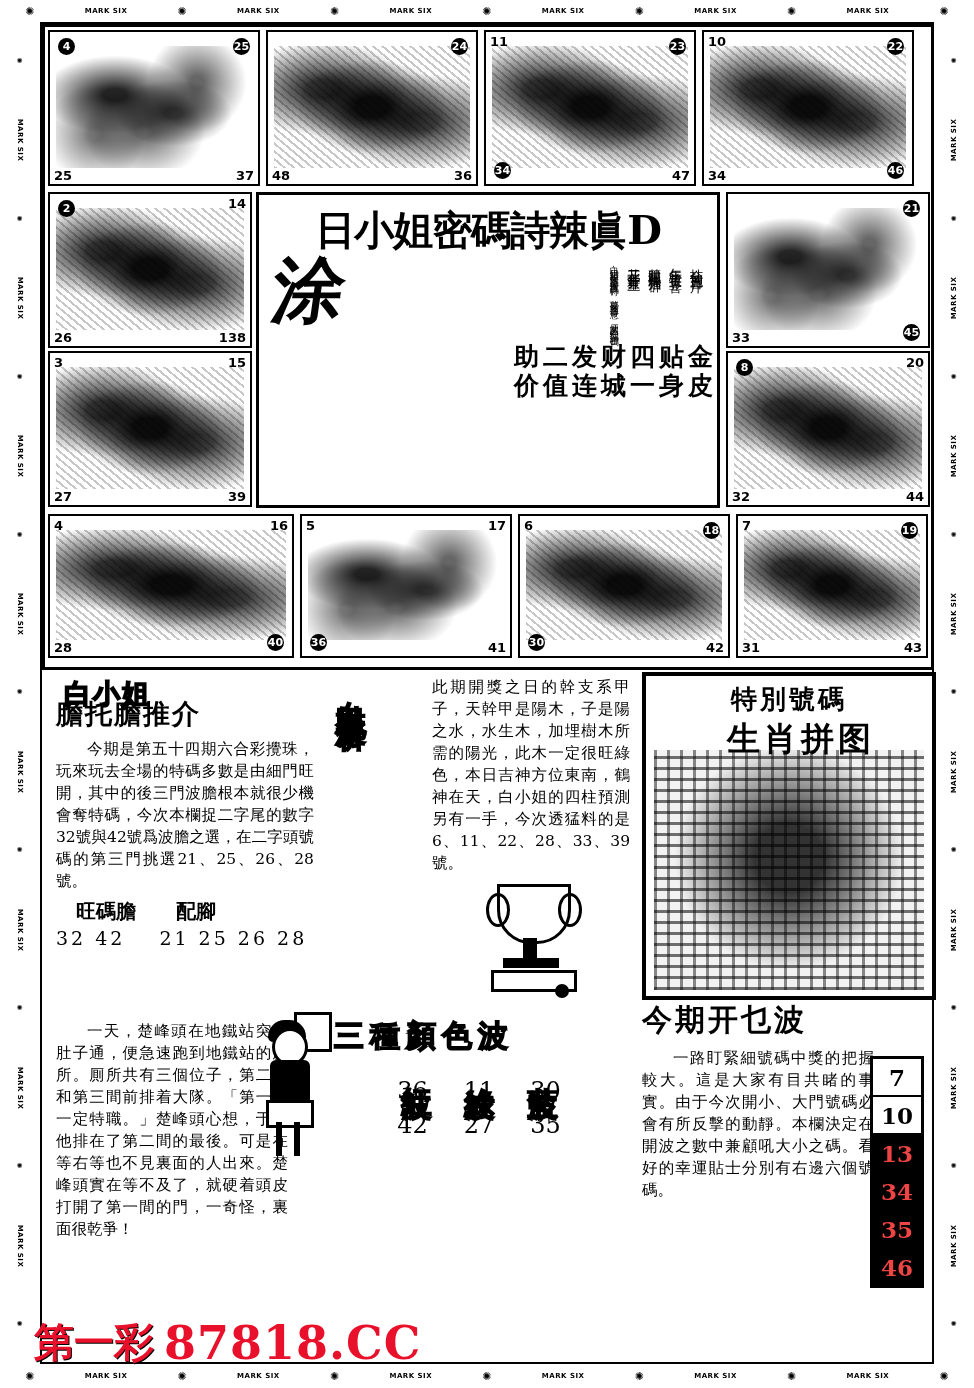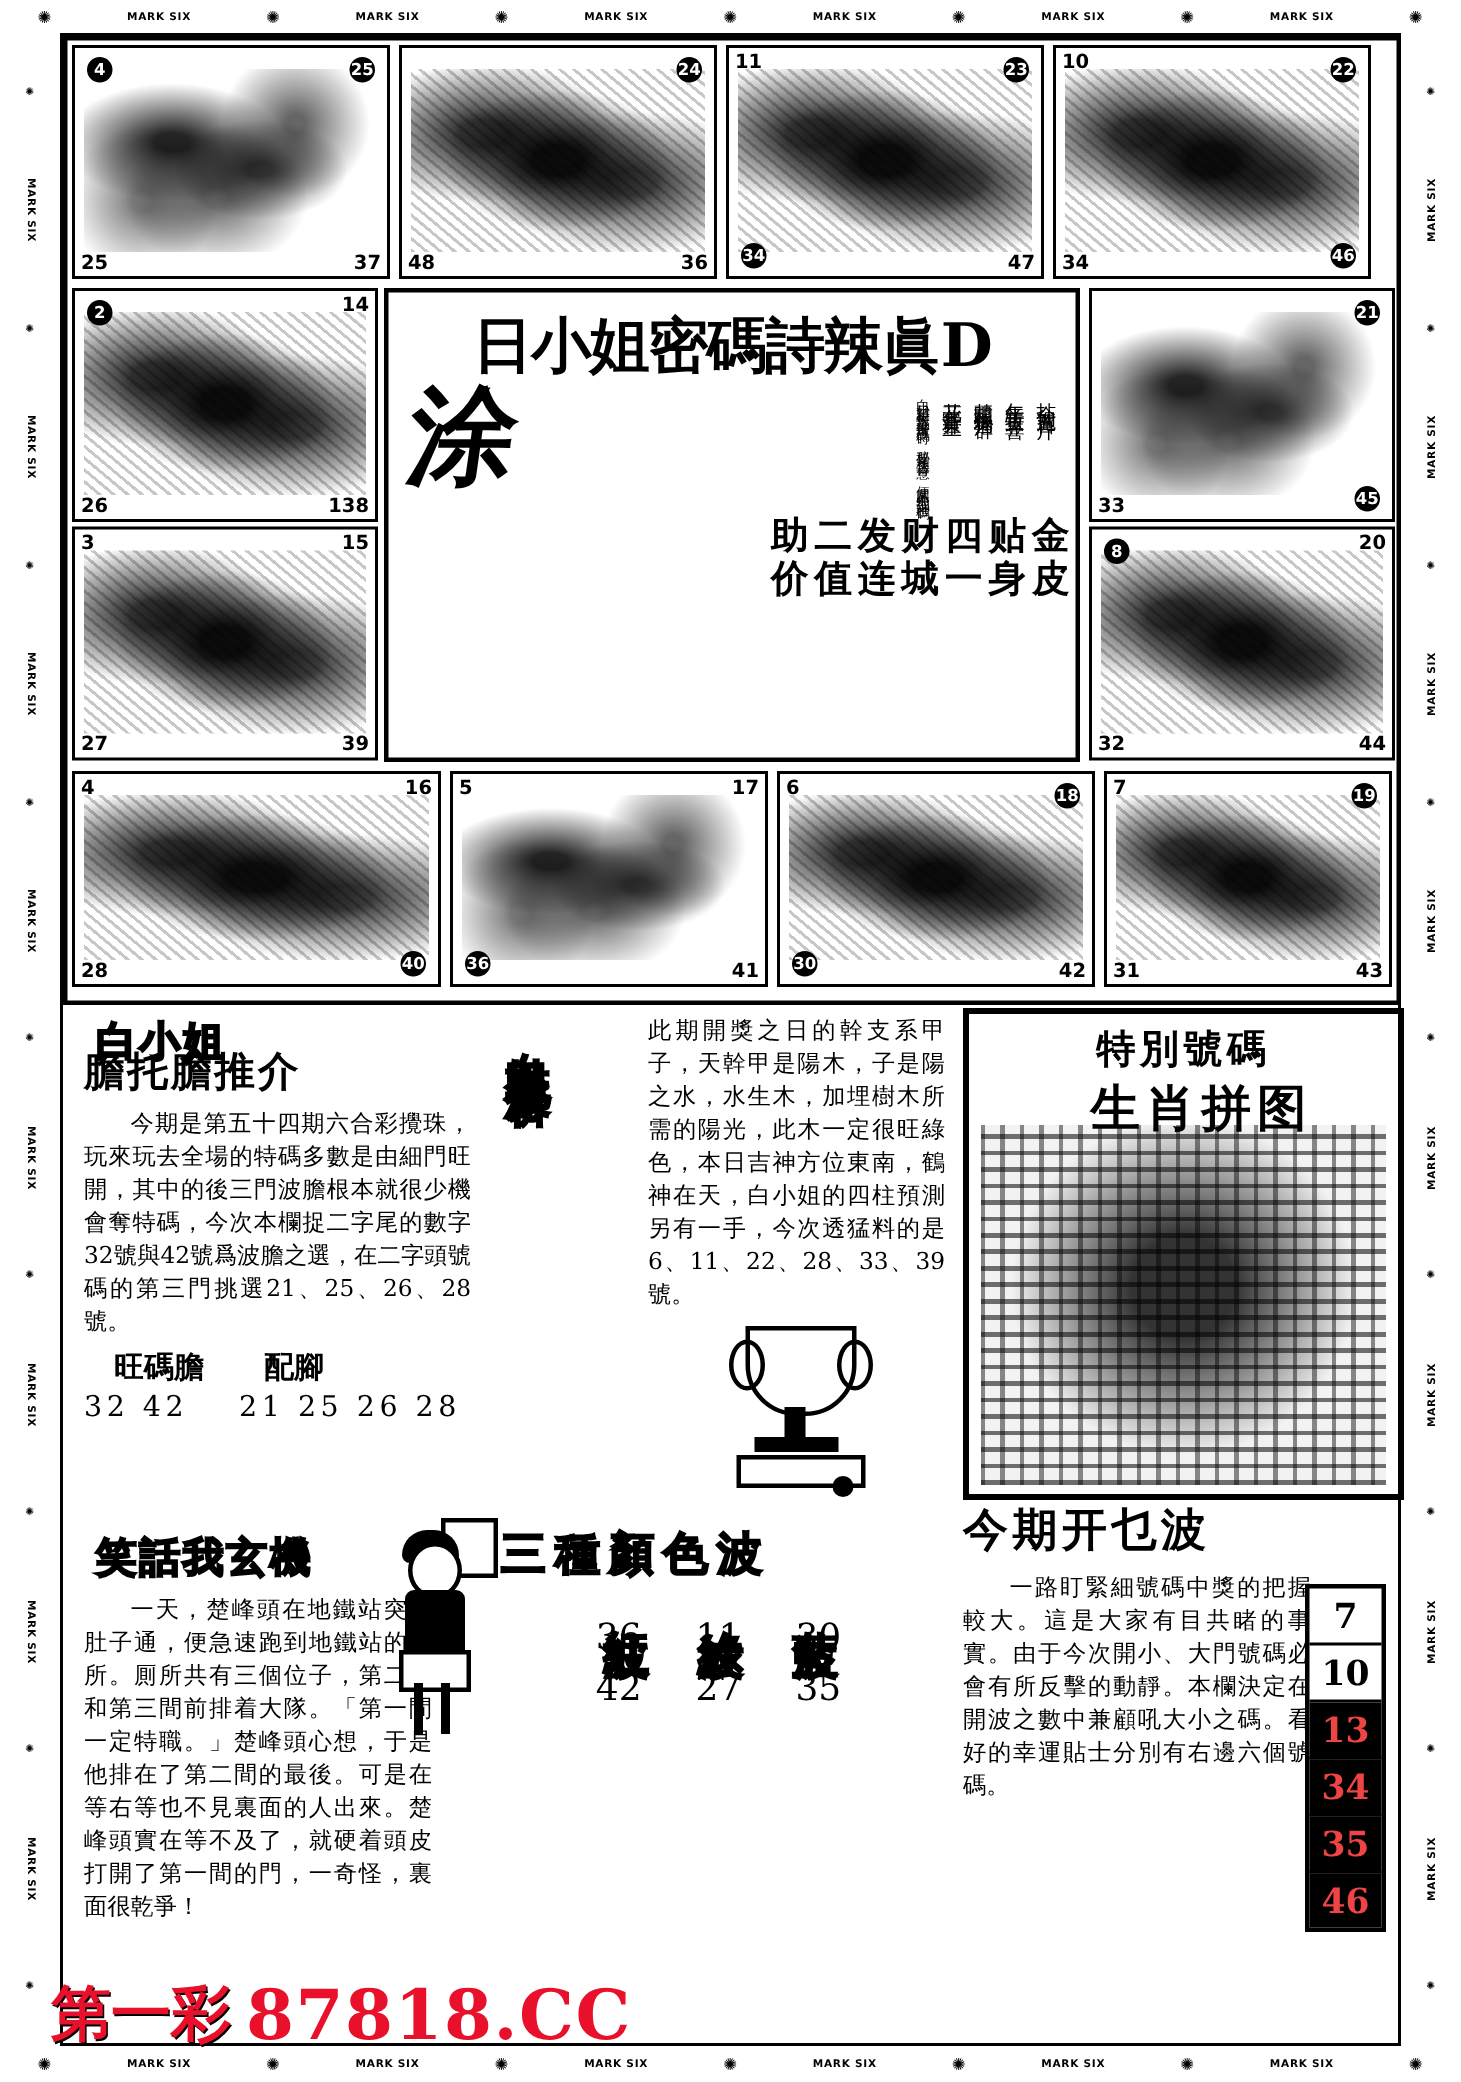--- a/index.html
+++ b/index.html
@@ -355,23 +355,20 @@
 
       <div class="puzzle" style="left:600px;top:2px;width:286px;height:320px;">
         <div class="hd" style="padding-top:6px">
           <div class="s1">特別號碼</div>
           <div class="s2">生肖拼图</div>
         </div>
         <div class="img"></div>
       </div>
 
       <div class="sec" style="left:14px;top:350px;width:262px;">
-        <div style="position:relative;height:42px;">
-          <div class="ttl-outline" style="position:absolute;left:8px;top:0;">笑話我玄機</div>
-        </div>
         <div class="body-cn" style="text-indent:2em;width:232px;">一天，楚峰頭在地鐵站突然肚子通，便急速跑到地鐵站的厠所。厠所共有三個位子，第二間和第三間前排着大隊。「第一間一定特職。」楚峰頭心想，于是他排在了第二間的最後。可是在等右等也不見裏面的人出來。楚峰頭實在等不及了，就硬着頭皮打開了第一間的門，一奇怪，裏面很乾爭！</div>
         <div class="lady" style="position:absolute;right:-10px;top:-8px;">
           <div class="board"></div>
           <div class="hair"></div>
           <div class="head"></div>
           <div class="body"></div>
           <div class="skirt"></div>
           <div class="legL"></div>
           <div class="legR"></div>
         </div>

